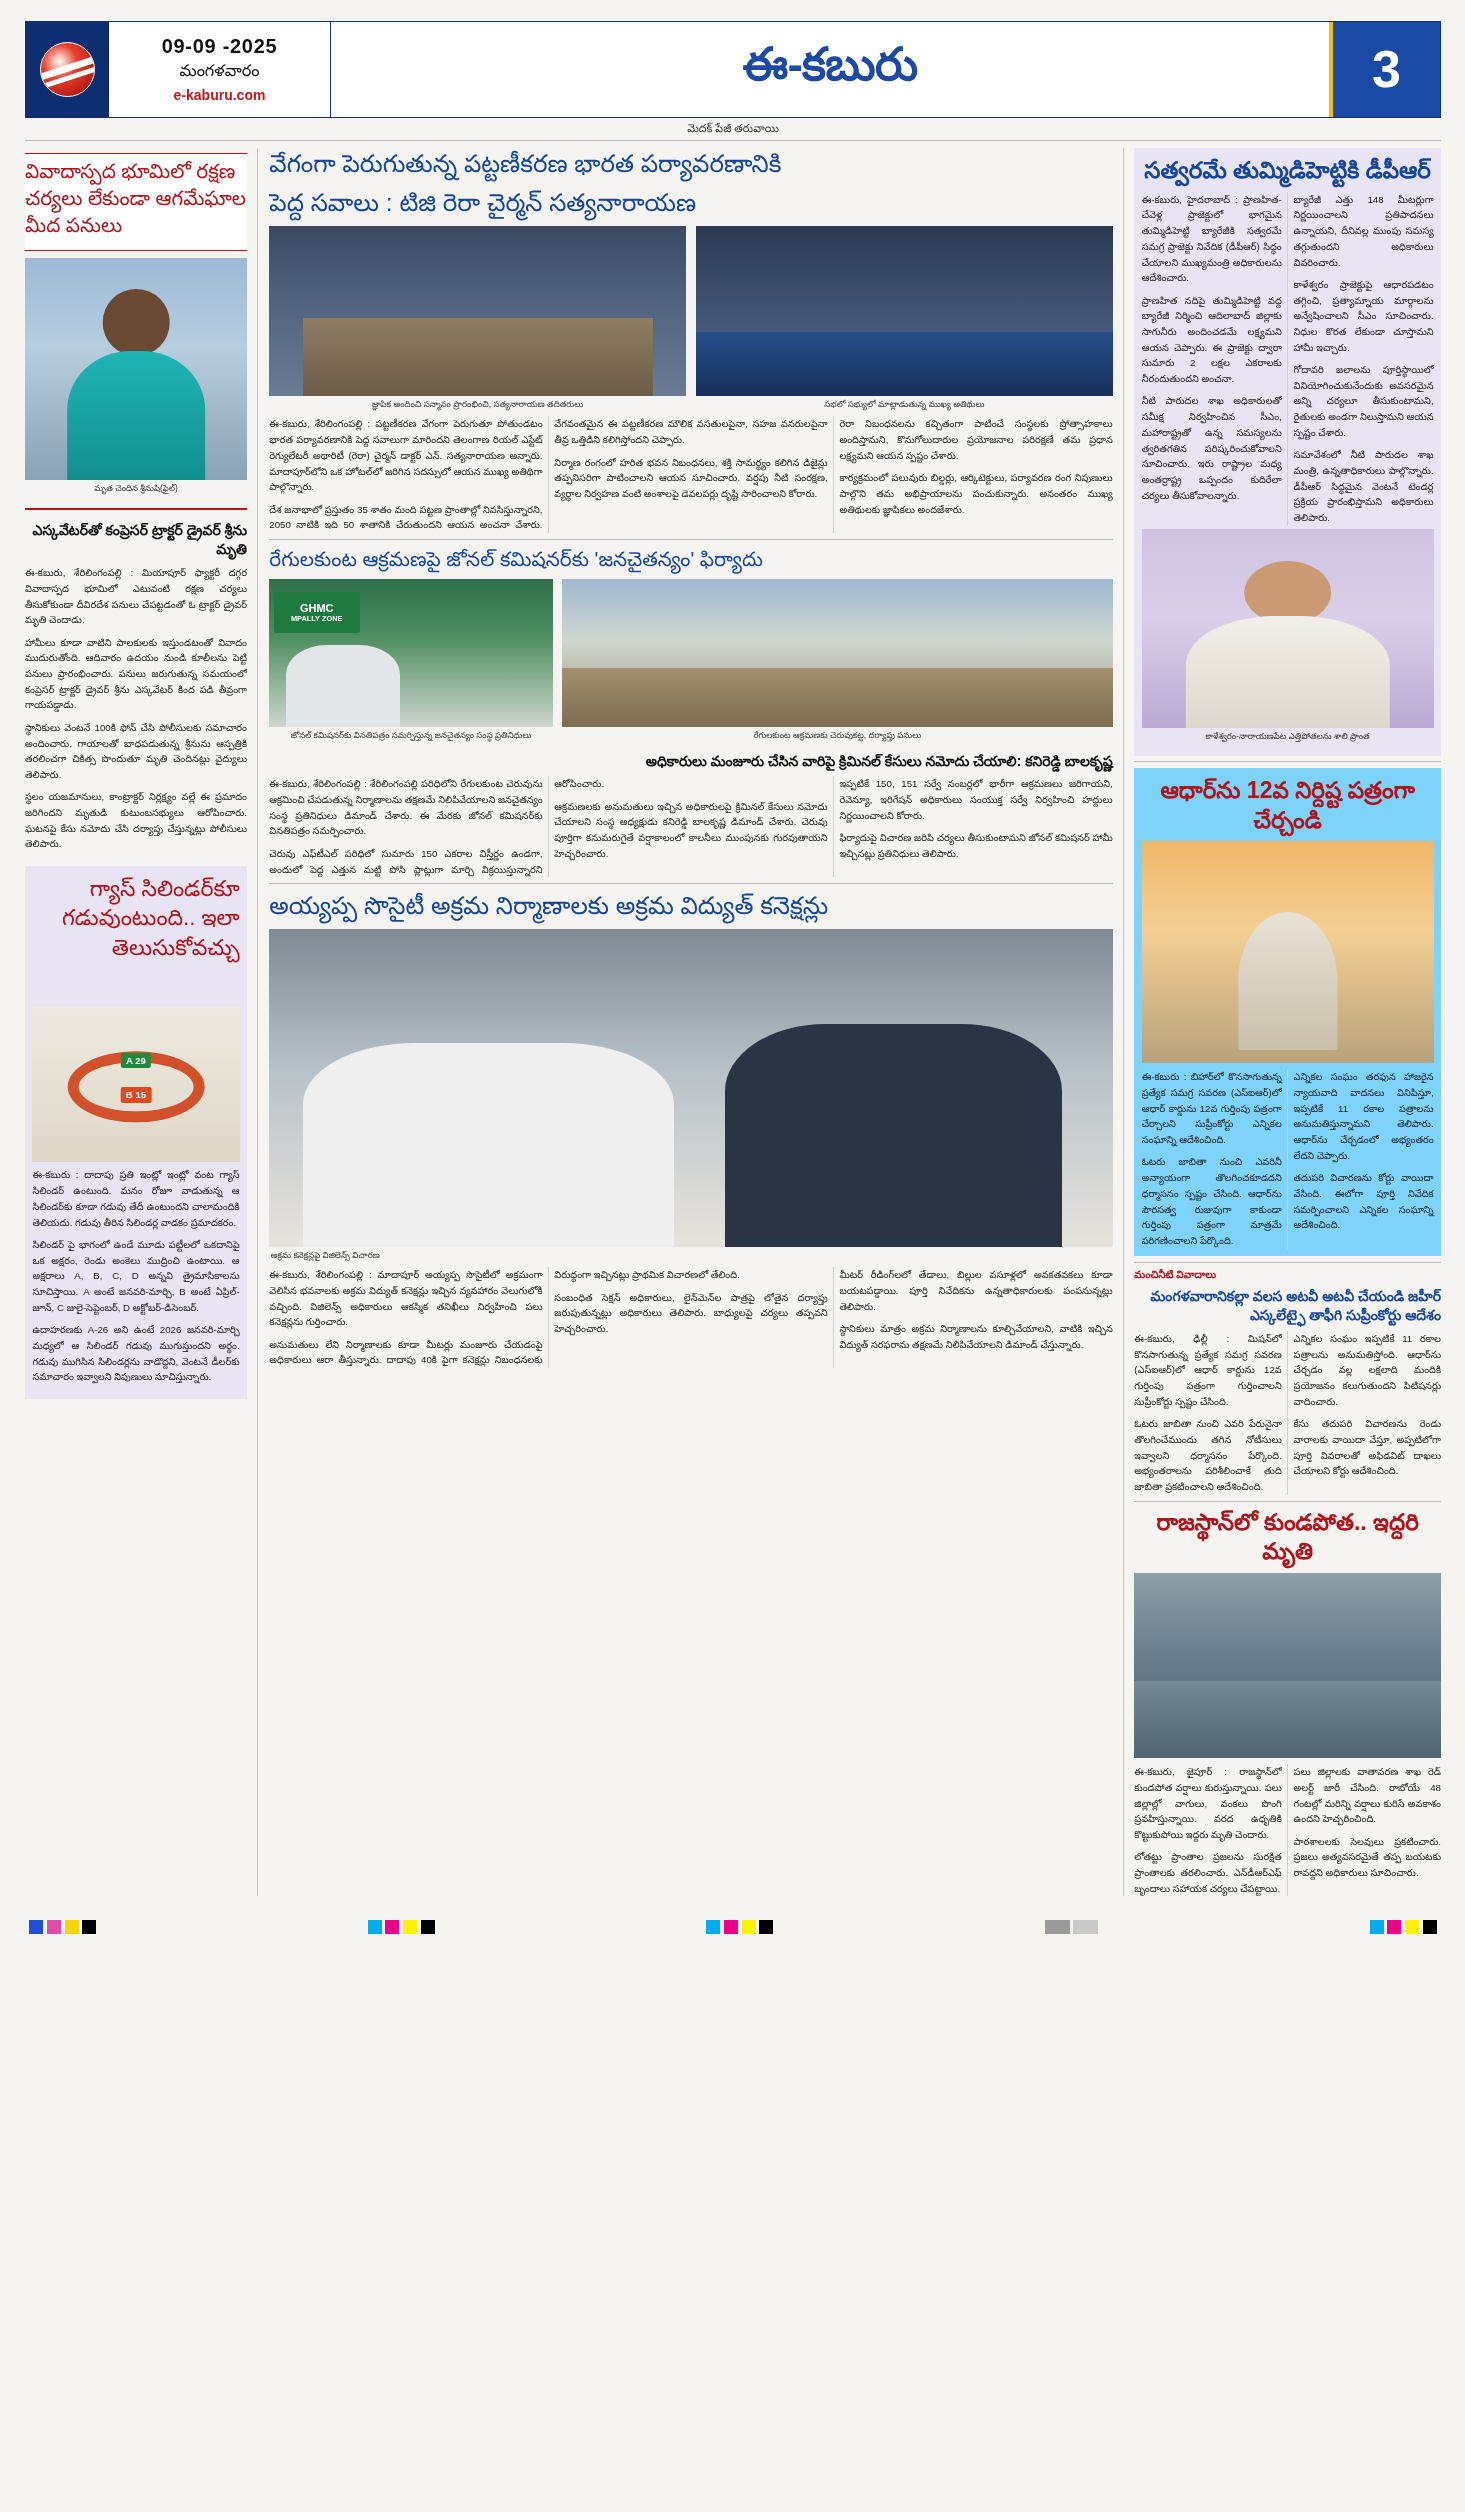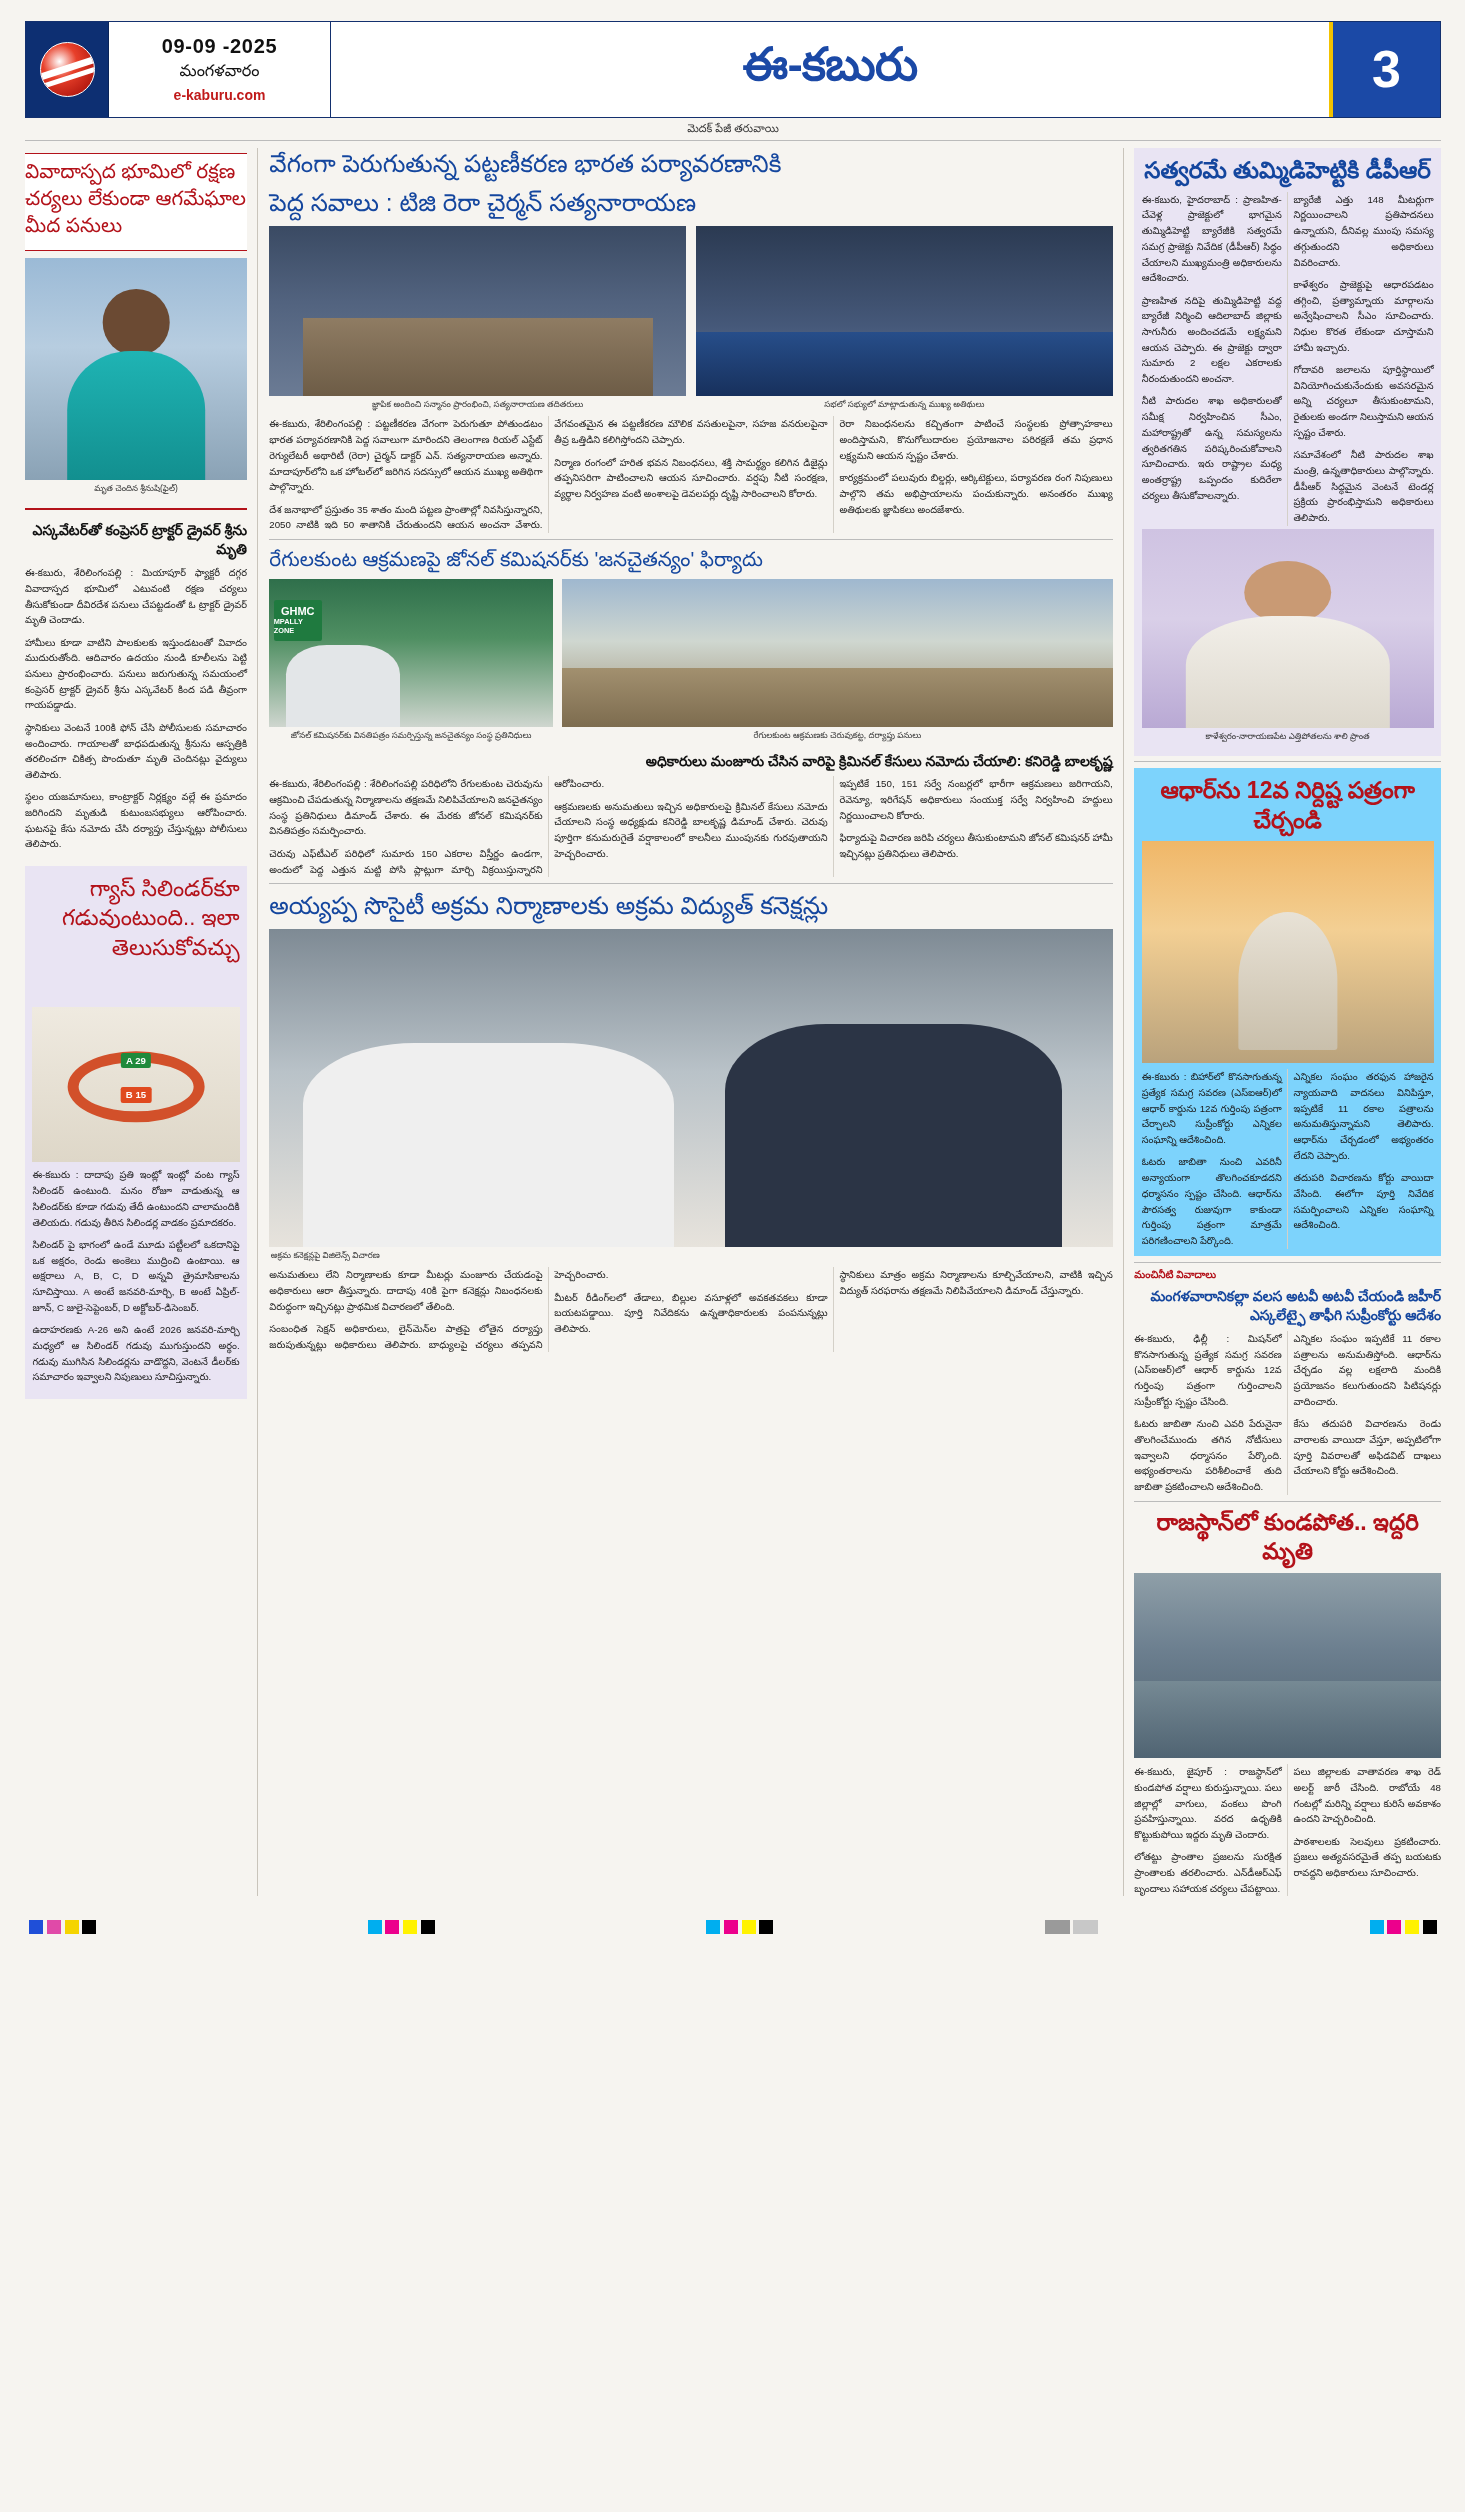--- a/index.html
+++ b/index.html
@@ -316,21 +316,21 @@
       </div>
 
       <div class="rule"></div>
 
       <div>
         <div class="hl blue">రేగులకుంట ఆక్రమణపై జోనల్ కమిషనర్‌కు 'జనచైతన్యం' ఫిర్యాదు</div>
 
         <div style="display:flex; gap:8.9px;">
           <div style="width:34%;">
             <div class="photo ph-office" style="height:148px; position:relative;">
-              <div class="ph-ghmc" style="position:absolute; left:4.4px; top:21px; width:48px; height:41px; font-size:11px; z-index:2; border-radius:2.2px;">
+              <div class="ph-ghmc" style="position:absolute; left:4.4px; top:13px; width:86px; height:41px; font-size:11px; z-index:2; border-radius:2.2px;">
                 <span>GHMC</span>
                 <span style="font-size:7.4px;">MPALLY ZONE</span>
               </div>
             </div>
             <div class="cap">జోనల్ కమిషనర్‌కు వినతిపత్రం సమర్పిస్తున్న జనచైతన్యం సంస్థ ప్రతినిధులు</div>
           </div>
           <div style="width:66%;">
             <div class="photo ph-site" style="height:148px;"></div>
             <div class="cap">రేగులకుంట ఆక్రమణకు చెరువుకట్ట, దర్యాప్తు పనులు</div>
           </div>
@@ -348,20 +348,21 @@
       </div>
 
       <div class="rule"></div>
 
       <div>
         <div class="hl blue big">అయ్యప్ప సొసైటీ అక్రమ నిర్మాణాలకు అక్రమ విద్యుత్ కనెక్షన్లు</div>
         <div class="photo ph-inspect" style="height:318px;"></div>
         <div class="cap" style="text-align:left;">అక్రమ కనెక్షన్లపై విజిలెన్స్ విచారణ</div>
 
         <div class="cols3">
+          <p class="body">ఈ-కబురు, శేరిలింగంపల్లి : మాదాపూర్ అయ్యప్ప సొసైటీలో అక్రమంగా వెలిసిన భవనాలకు అక్రమ విద్యుత్ కనెక్షన్లు ఇచ్చిన వ్యవహారం వెలుగులోకి వచ్చింది. విజిలెన్స్ అధికారులు ఆకస్మిక తనిఖీలు నిర్వహించి పలు కనెక్షన్లను గుర్తించారు.</p>
           <p class="body">అనుమతులు లేని నిర్మాణాలకు కూడా మీటర్లు మంజూరు చేయడంపై అధికారులు ఆరా తీస్తున్నారు. దాదాపు 40కి పైగా కనెక్షన్లు నిబంధనలకు విరుద్ధంగా ఇచ్చినట్లు ప్రాథమిక విచారణలో తేలింది.</p>
           <p class="body">సంబంధిత సెక్షన్ అధికారులు, లైన్‌మెన్‌ల పాత్రపై లోతైన దర్యాప్తు జరుపుతున్నట్లు అధికారులు తెలిపారు. బాధ్యులపై చర్యలు తప్పవని హెచ్చరించారు.</p>
           <p class="body">మీటర్ రీడింగ్‌లలో తేడాలు, బిల్లుల వసూళ్లలో అవకతవకలు కూడా బయటపడ్డాయి. పూర్తి నివేదికను ఉన్నతాధికారులకు పంపనున్నట్లు తెలిపారు.</p>
           <p class="body">స్థానికులు మాత్రం అక్రమ నిర్మాణాలను కూల్చివేయాలని, వాటికి ఇచ్చిన విద్యుత్ సరఫరాను తక్షణమే నిలిపివేయాలని డిమాండ్ చేస్తున్నారు.</p>
         </div>
       </div>
     </div>
 
     <div class="col vrule" style="padding-left:10.3px;">
 

